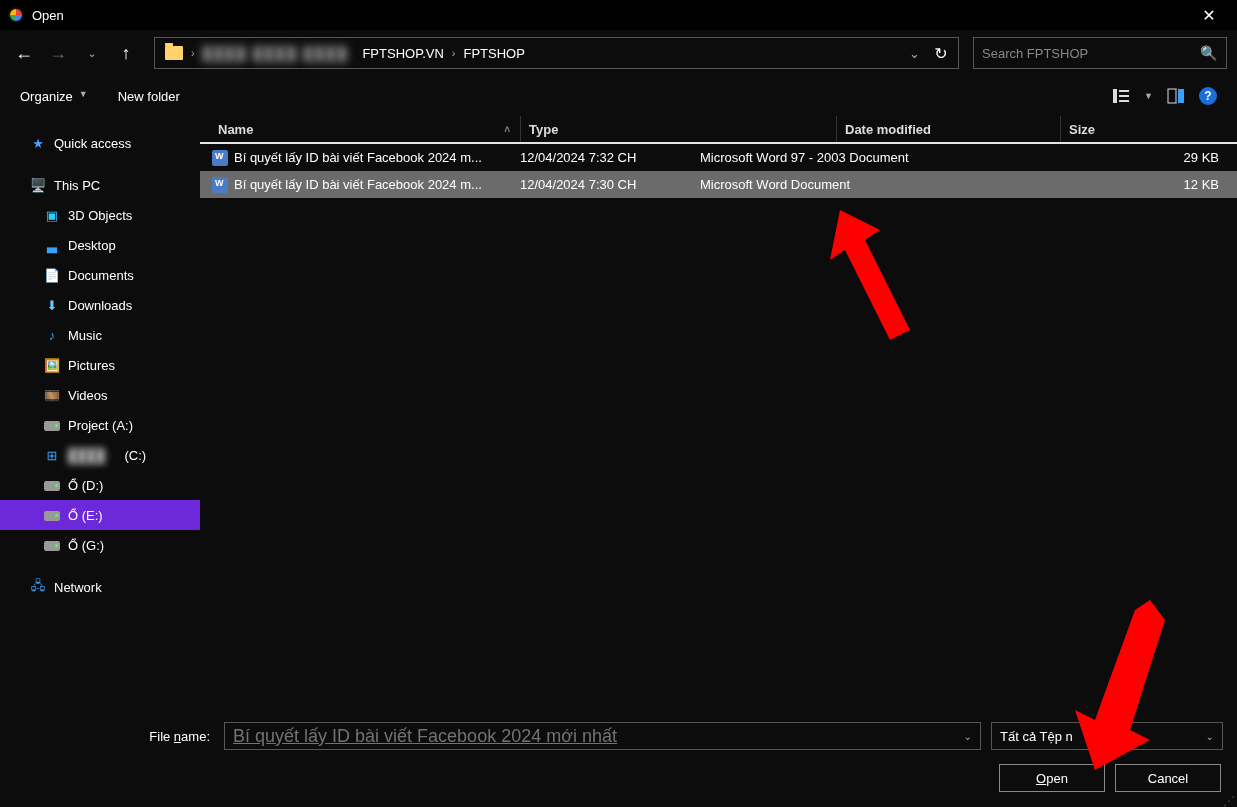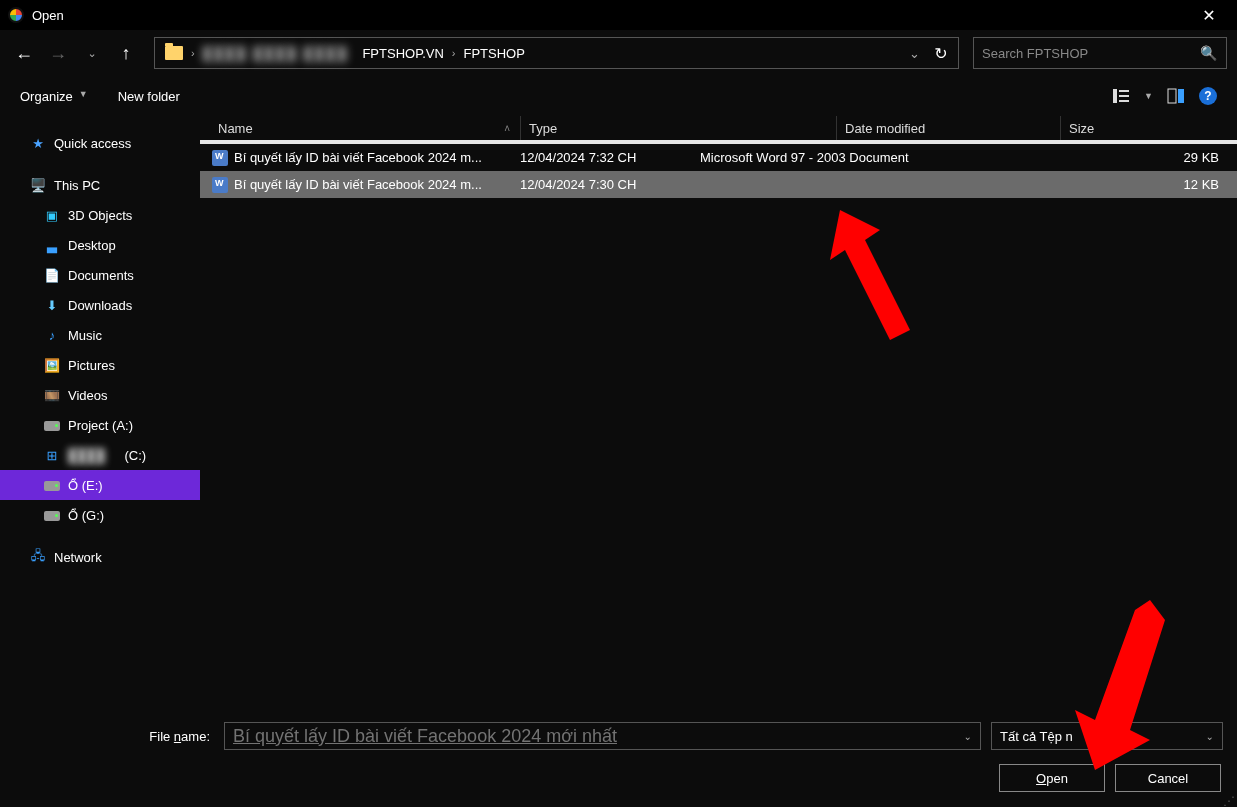--- a/index.html
+++ b/index.html
@@ -39,21 +39,21 @@
   
   .main { display:flex; height: 590px; }
   .sidebar { width: 200px; padding: 12px 0; }
   .side-item { height: 30px; display:flex; align-items:center; padding-left: 30px; gap:8px; cursor:pointer; white-space:nowrap; }
   .side-item.child { padding-left: 44px; }
   .side-item.sel { background:#6d28d9; }
   .side-item .si-icon { width:16px; height:16px; display:inline-flex; align-items:center; justify-content:center; }
   .side-item .blur-label { color: transparent; text-shadow: 0 0 7px #aaa; }
 
   .filepane { flex:1; }
-  .headers { display:flex; height:28px; align-items:flex-end; border-bottom:4px solid #e5e5e5; color:#ddd; }
+  .headers { display:flex; height:28px; align-items:flex-end; border-bottom:2px solid #e5e5e5; color:#ddd;font-weight:bold; }
   .col-name { width: 320px; padding-left: 18px; display:flex; align-items:center; gap:6px;}
   .col-date { width: 180px; }
   .col-type { width: 316px; }
   .col-size { flex:1; padding-right: 18px; text-align:left;margin-left:44px; }
   .col-size-h { border-left:1px solid #333; padding-left:8px;}
   .sort-caret { font-size:10px; color:#888; margin-left:auto; margin-right:10px;}
   .hdr { border-right: 0px solid #333; height:100%; display:flex; align-items:center; }
   .hdr + .hdr { border-left:1px solid #333; padding-left:8px;}
 
   .row { display:flex; height:27px; align-items:center; }
@@ -185,20 +185,26 @@
         <span class="si-icon">🎞️</span>
         <span>Videos</span>
       </div>
     <div class="side-item child">
         <span class="si-icon">
           <span class="drive-icon"></span>
         </span>
         <span>Project (A:)</span>
       </div>
     <div class="side-item child"><span class="si-icon" style="color:#3aa0ff">⊞</span><span class="blur-label">████</span>&nbsp;<span>(C:)</span></div>
+    <div class="side-item child">
+        <span class="si-icon">
+          <span class="drive-icon"></span>
+        </span>
+        <span>Ổ (D:)</span>
+      </div>
     <div class="side-item child sel">
         <span class="si-icon">
           <span class="drive-icon"></span>
         </span>
         <span>Ổ (E:)</span>
       </div>
     <div class="side-item child">
         <span class="si-icon">
           <span class="drive-icon"></span>
         </span>
@@ -236,20 +242,21 @@
       <div class="cell-date">12/04/2024 7:32 CH</div>
       <div class="cell-type">Microsoft Word 97 - 2003 Document</div>
       <div class="cell-size">29 KB</div>
     </div>
     <div class="row sel">
       <div class="cell-name">
           <span class="doc-icon"></span>
           <span>Bí quyết lấy ID bài viết Facebook 2024 m...</span>
         </div>
       <div class="cell-date">12/04/2024 7:30 CH</div>
+      <div class="cell-type">Microsoft Word Document</div>
       <div class="cell-size">12 KB</div>
     </div>
   </div>
 </div>
 
 <div class="footer">
   <div class="fn-row">
     <div class="fn-label"><span>File </span><u>n</u><span>ame:</span></div>
     <div class="fn-input">
       <input value="Bí quyết lấy ID bài viết Facebook 2024 mới nhất" style="">

